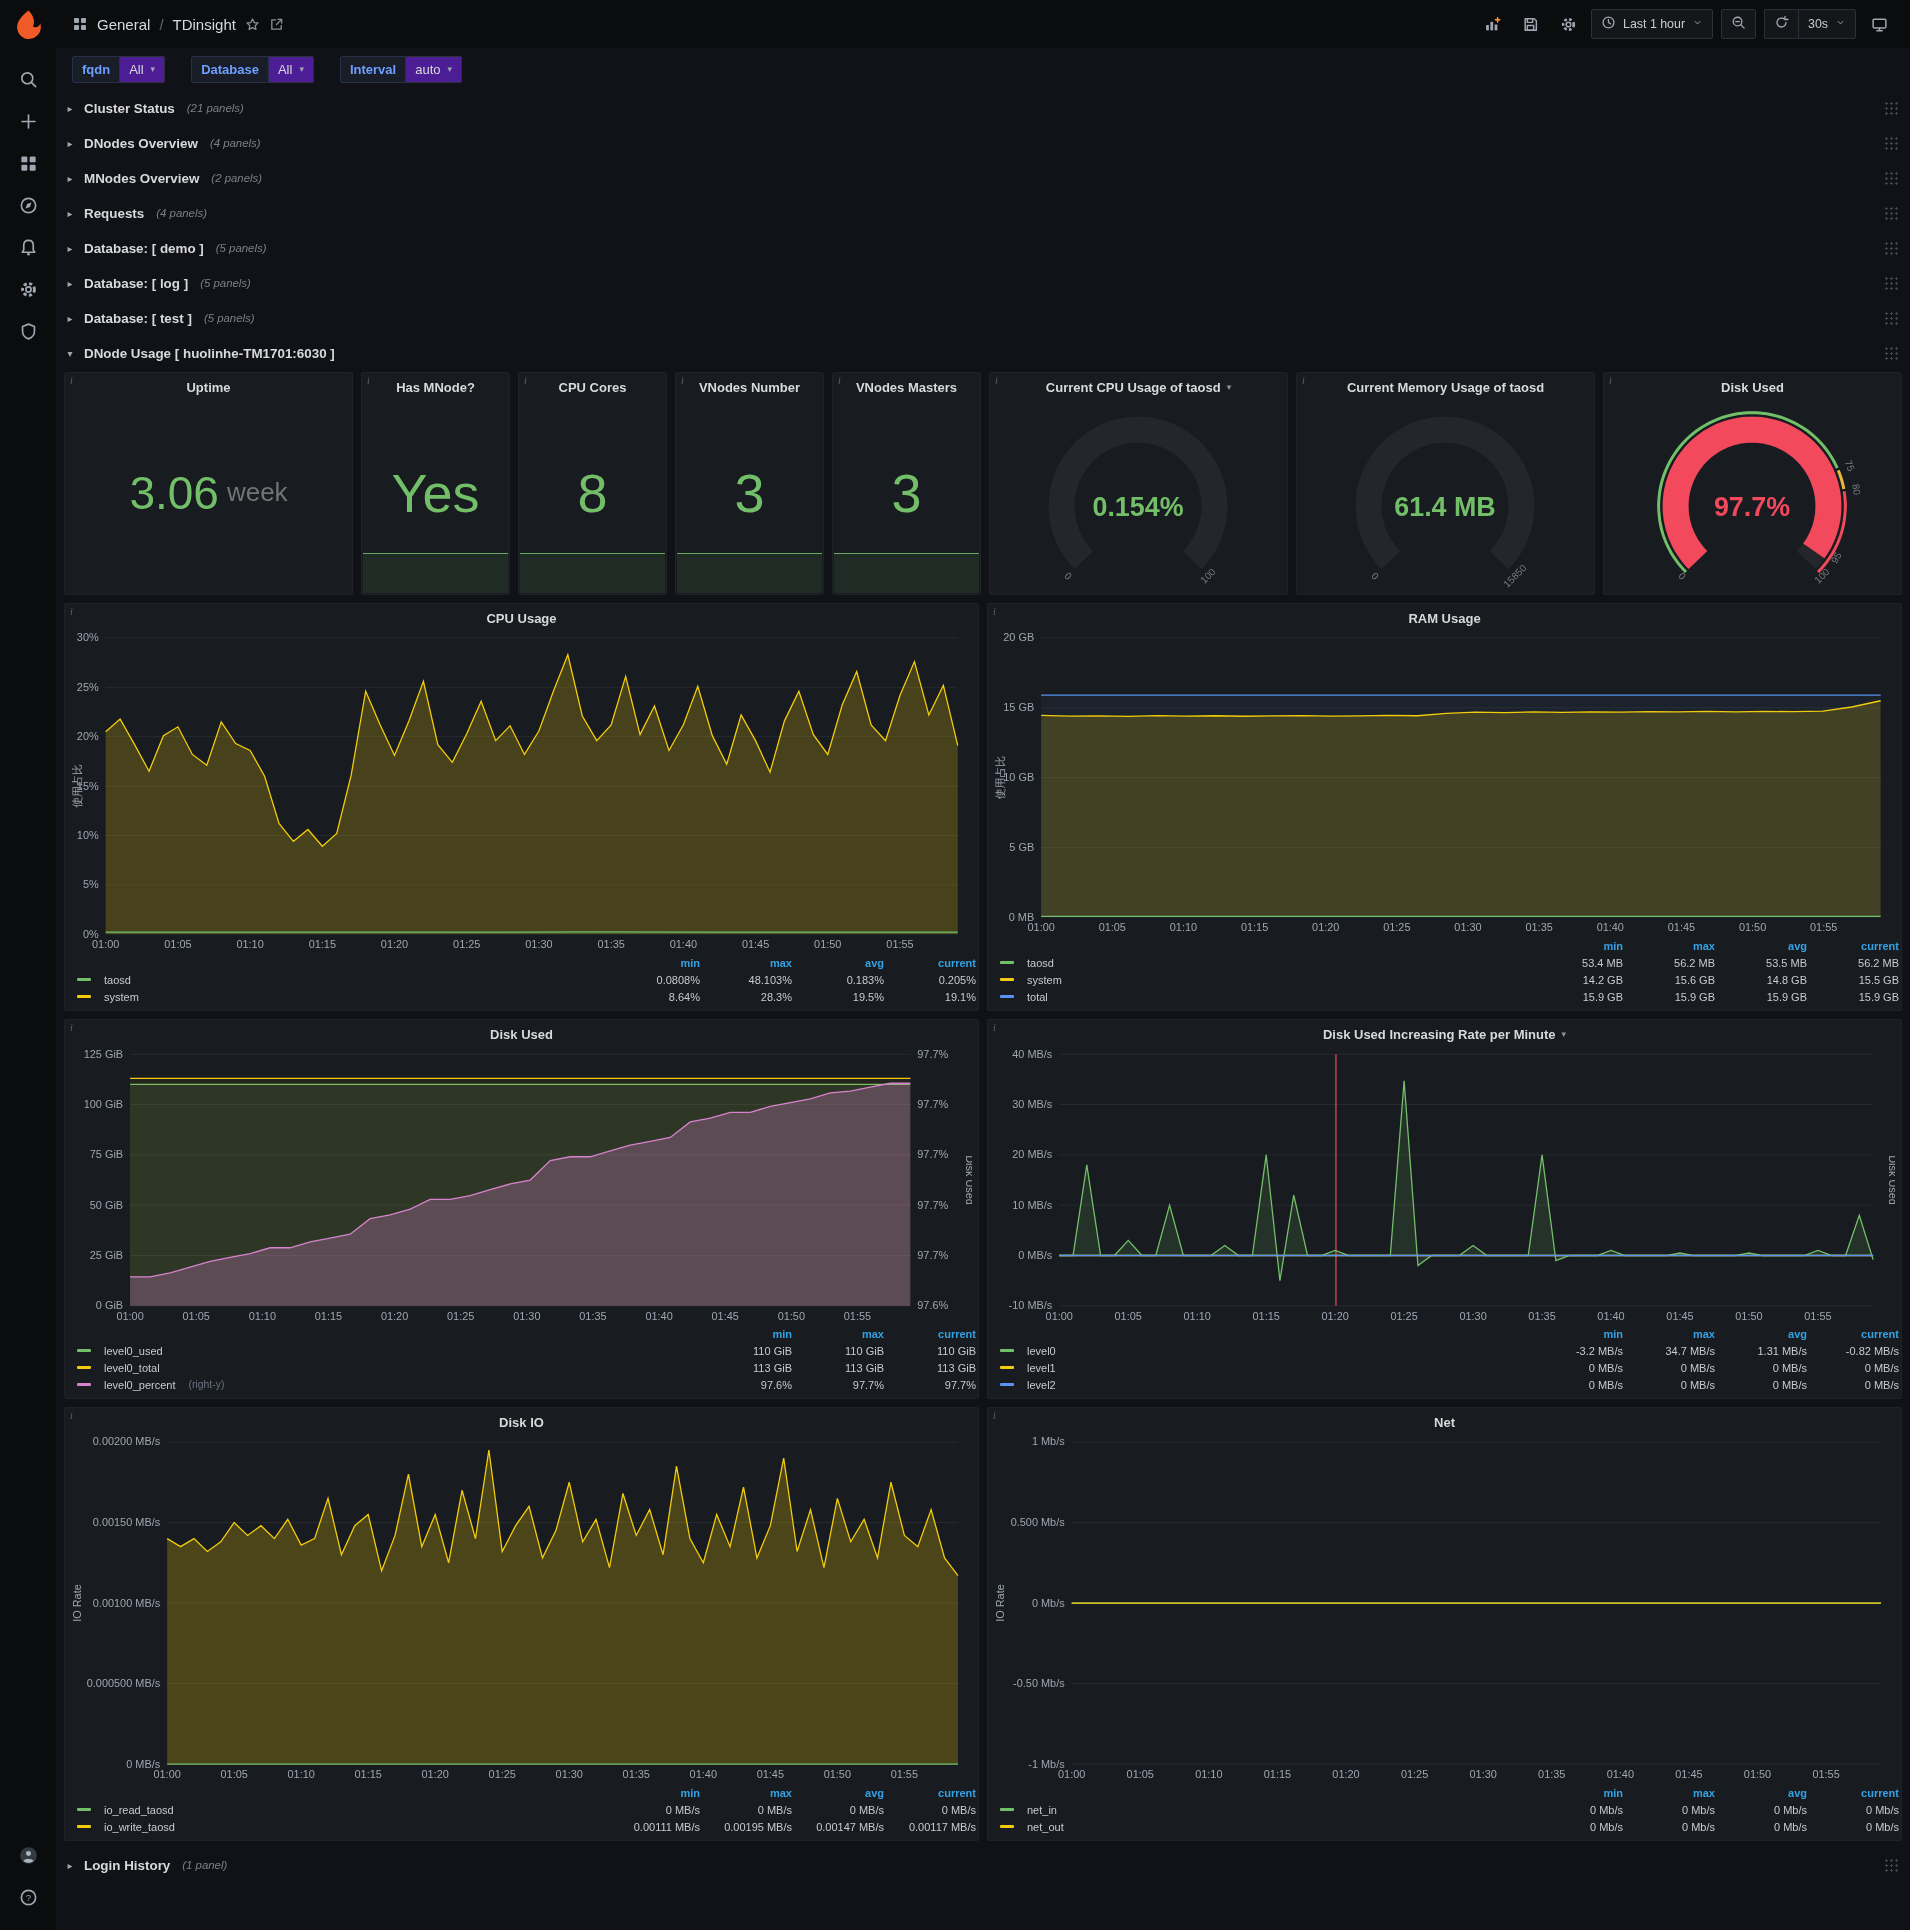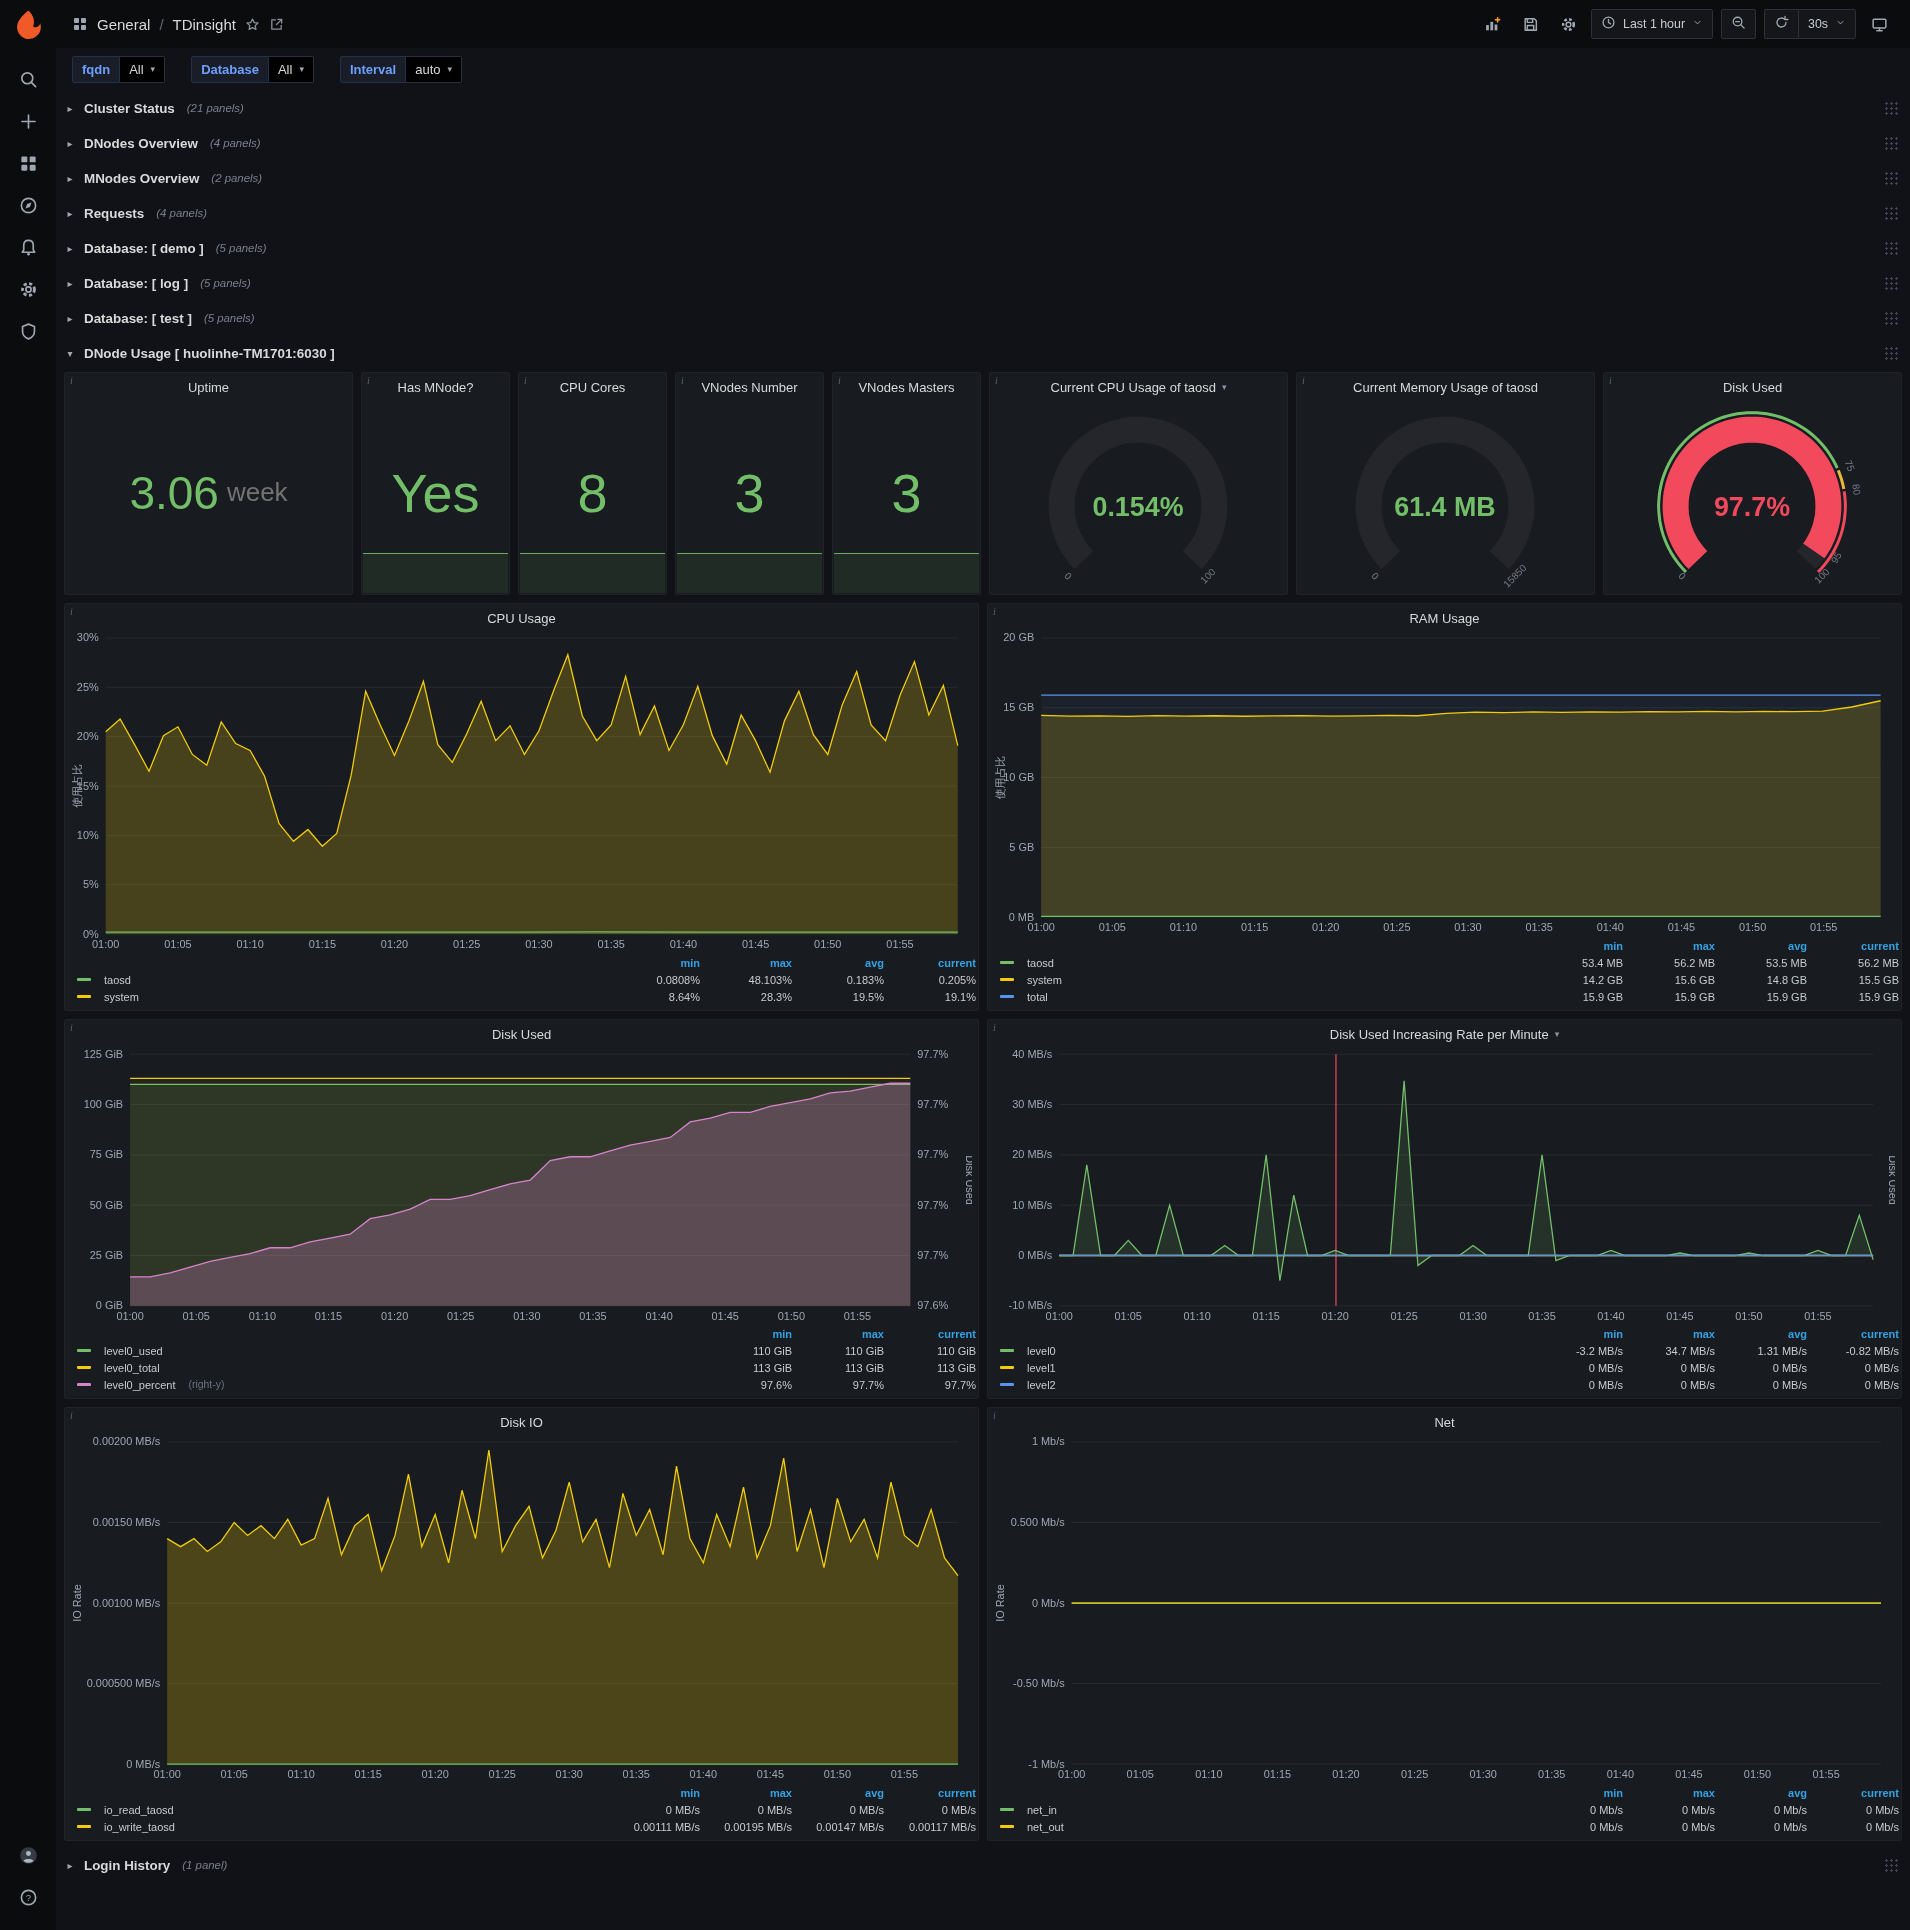--- a/index.html
+++ b/index.html
@@ -25,32 +25,32 @@
   .nav-ibtn svg{width:17px;height:17px}
   .nav-btn{display:flex;align-items:center;gap:7px;height:30px;padding:0 9px;border:1px solid #2c3038;border-radius:2px;background:#141619;font-size:12.4px;color:#c7ccd1;cursor:pointer}
   .nav-btn svg{width:15px;height:15px}
   .nav-btn .caret svg{width:11px;height:11px}
   .btn-group{display:flex}
   .btn-group .nav-btn:first-child{border-radius:2px 0 0 2px;border-right:none}
   .btn-group .nav-btn:last-child{border-radius:0 2px 2px 0}
   .subnav{height:42px;display:flex;align-items:center;gap:26px;padding:0 16px;background:#111217}
   .var-chip{display:flex;align-items:stretch}
   .var-label{color:#6e9fff;font-size:13px;font-weight:600;padding:5px 9px;background:#181d28;border:1px solid #26304a;border-radius:2px 0 0 2px;cursor:pointer}
-  .var-value{color:#d8d9da;font-size:13px;padding:5px 9px;border:1px solid #2c3038;border-left:none;border-radius:0 2px 2px 0;display:flex;gap:7px;align-items:center;background:#000000;cursor:pointer}
+  .var-value{color:#d8d9da;font-size:13px;padding:5px 9px;border:1px solid #2c3038;border-left:none;border-radius:0 2px 2px 0;display:flex;gap:7px;align-items:center;background:#4c1d95;cursor:pointer}
   .var-caret{font-size:9px;color:#9fa7b3}
   .dash{padding:2px 8px 0;flex:1}
   .row-header{height:32px;display:flex;align-items:center;gap:8px;cursor:pointer;position:relative;margin-bottom:3px}
   .row-chevron{color:#9fa7b3;font-size:10px;width:12px;text-align:center}
   .row-title{font-weight:700;font-size:13.4px;color:#d8d9da}
   .row-count{color:#7b8087;font-size:11.4px;font-style:italic;margin-left:4px}
   .row-handle{position:absolute;right:4px;top:9px;width:14px;height:15px;background-image:radial-gradient(circle,#41454d 1.2px,transparent 1.4px);background-size:5px 5px;cursor:grab}
   .stats-grid{display:grid;grid-template-columns:289px 149px 149px 149px 149px 1fr 1fr 1fr;gap:8px;height:223px;margin-bottom:8px}
   .panel{background:#181b1f;border:1px solid #202226;border-radius:2px;position:relative;overflow:hidden}
   .corner-i{position:absolute;top:2px;left:5px;font-size:10px;color:#5d646d;font-style:italic;font-family:"Liberation Serif",serif;cursor:pointer;z-index:3}
-  .panel-title{height:28px;display:flex;align-items:center;justify-content:center;gap:6px;font-size:13px;font-weight:400;color:#d8d9da;cursor:pointer;white-space:nowrap}
+  .panel-title{height:28px;display:flex;align-items:center;justify-content:center;gap:6px;font-size:13px;font-weight:700;color:#d8d9da;cursor:pointer;white-space:nowrap}
   .title-caret{color:#8e949e;font-size:9px}
   .stat-value{position:absolute;top:24px;bottom:6px;left:0;right:0;display:flex;align-items:center;justify-content:center;font-weight:500;z-index:2}
   .stat-main{font-size:54px;color:#73bf69}
   .stat-uptime{font-size:46px}
   .stat-suffix{font-size:26px;margin-left:8px}
   .spark{position:absolute;left:1px;right:1px;bottom:1px;background:rgba(115,191,105,0.10);border-top:1px solid rgba(115,191,105,0.85);z-index:1}
   .chart-row{display:grid;grid-template-columns:1fr 1fr;gap:8px;margin-bottom:8px}
   .chart-panel svg.plot{display:block;margin:0 auto}
   .legend{position:absolute;left:12px;right:2px;bottom:5px;font-size:11px}
   .lg-row{display:flex;align-items:center;height:17px}

